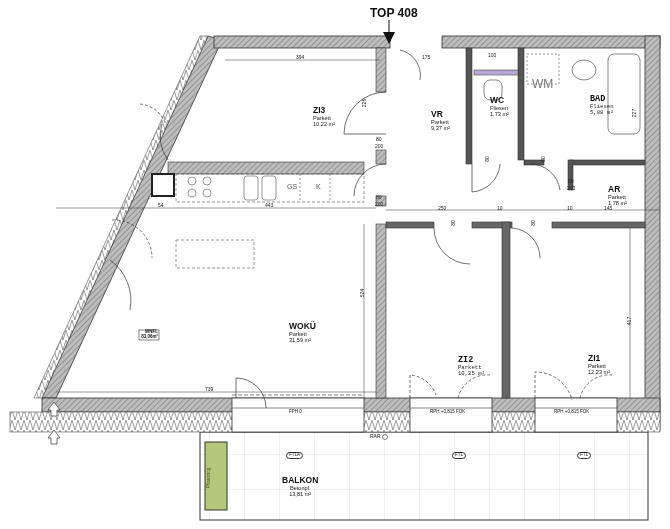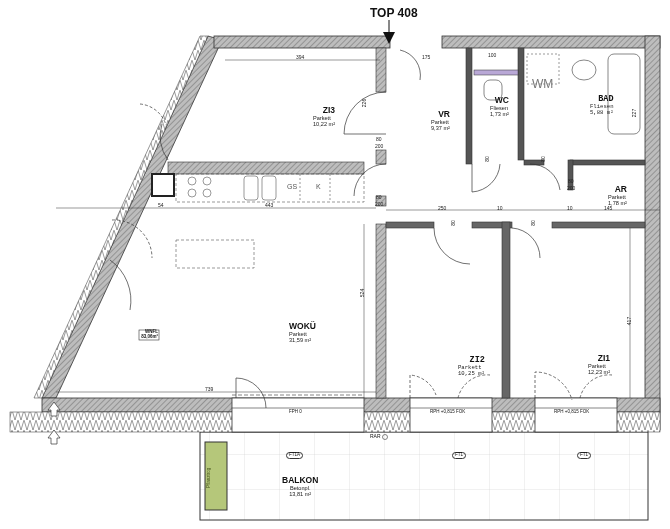--- a/index.html
+++ b/index.html
@@ -1,19 +1,19 @@
 <!DOCTYPE html>
 <html><head>
 <meta charset="utf-8">
 <style>
   html,body{margin:0;padding:0;background:#fff;}
   body{width:670px;height:529px;overflow:hidden;font-family:"Liberation Sans",sans-serif;color:#111;}
   #plan{position:absolute;left:0;top:0;width:670px;height:529px;}
   .lbl{position:absolute;font-family:"Liberation Sans",sans-serif;line-height:1.1;}
-  .room-name{font-weight:bold;font-size:8.5px;text-align:right;}
+  .room-name{font-weight:bold;font-size:8.5px;}
   .room-sub{font-size:5.6px;color:#222;}
   .dim{position:absolute;font-size:5px;color:#222;}
   .title{position:absolute;font-weight:bold;font-size:12px;}
 </style>
 </head>
 <body>
 
 <svg id="plan" viewBox="0 0 670 529" xmlns="http://www.w3.org/2000/svg">
   <defs>
     <pattern id="hatch" width="4" height="4" patternUnits="userSpaceOnUse" patternTransform="rotate(45)">

